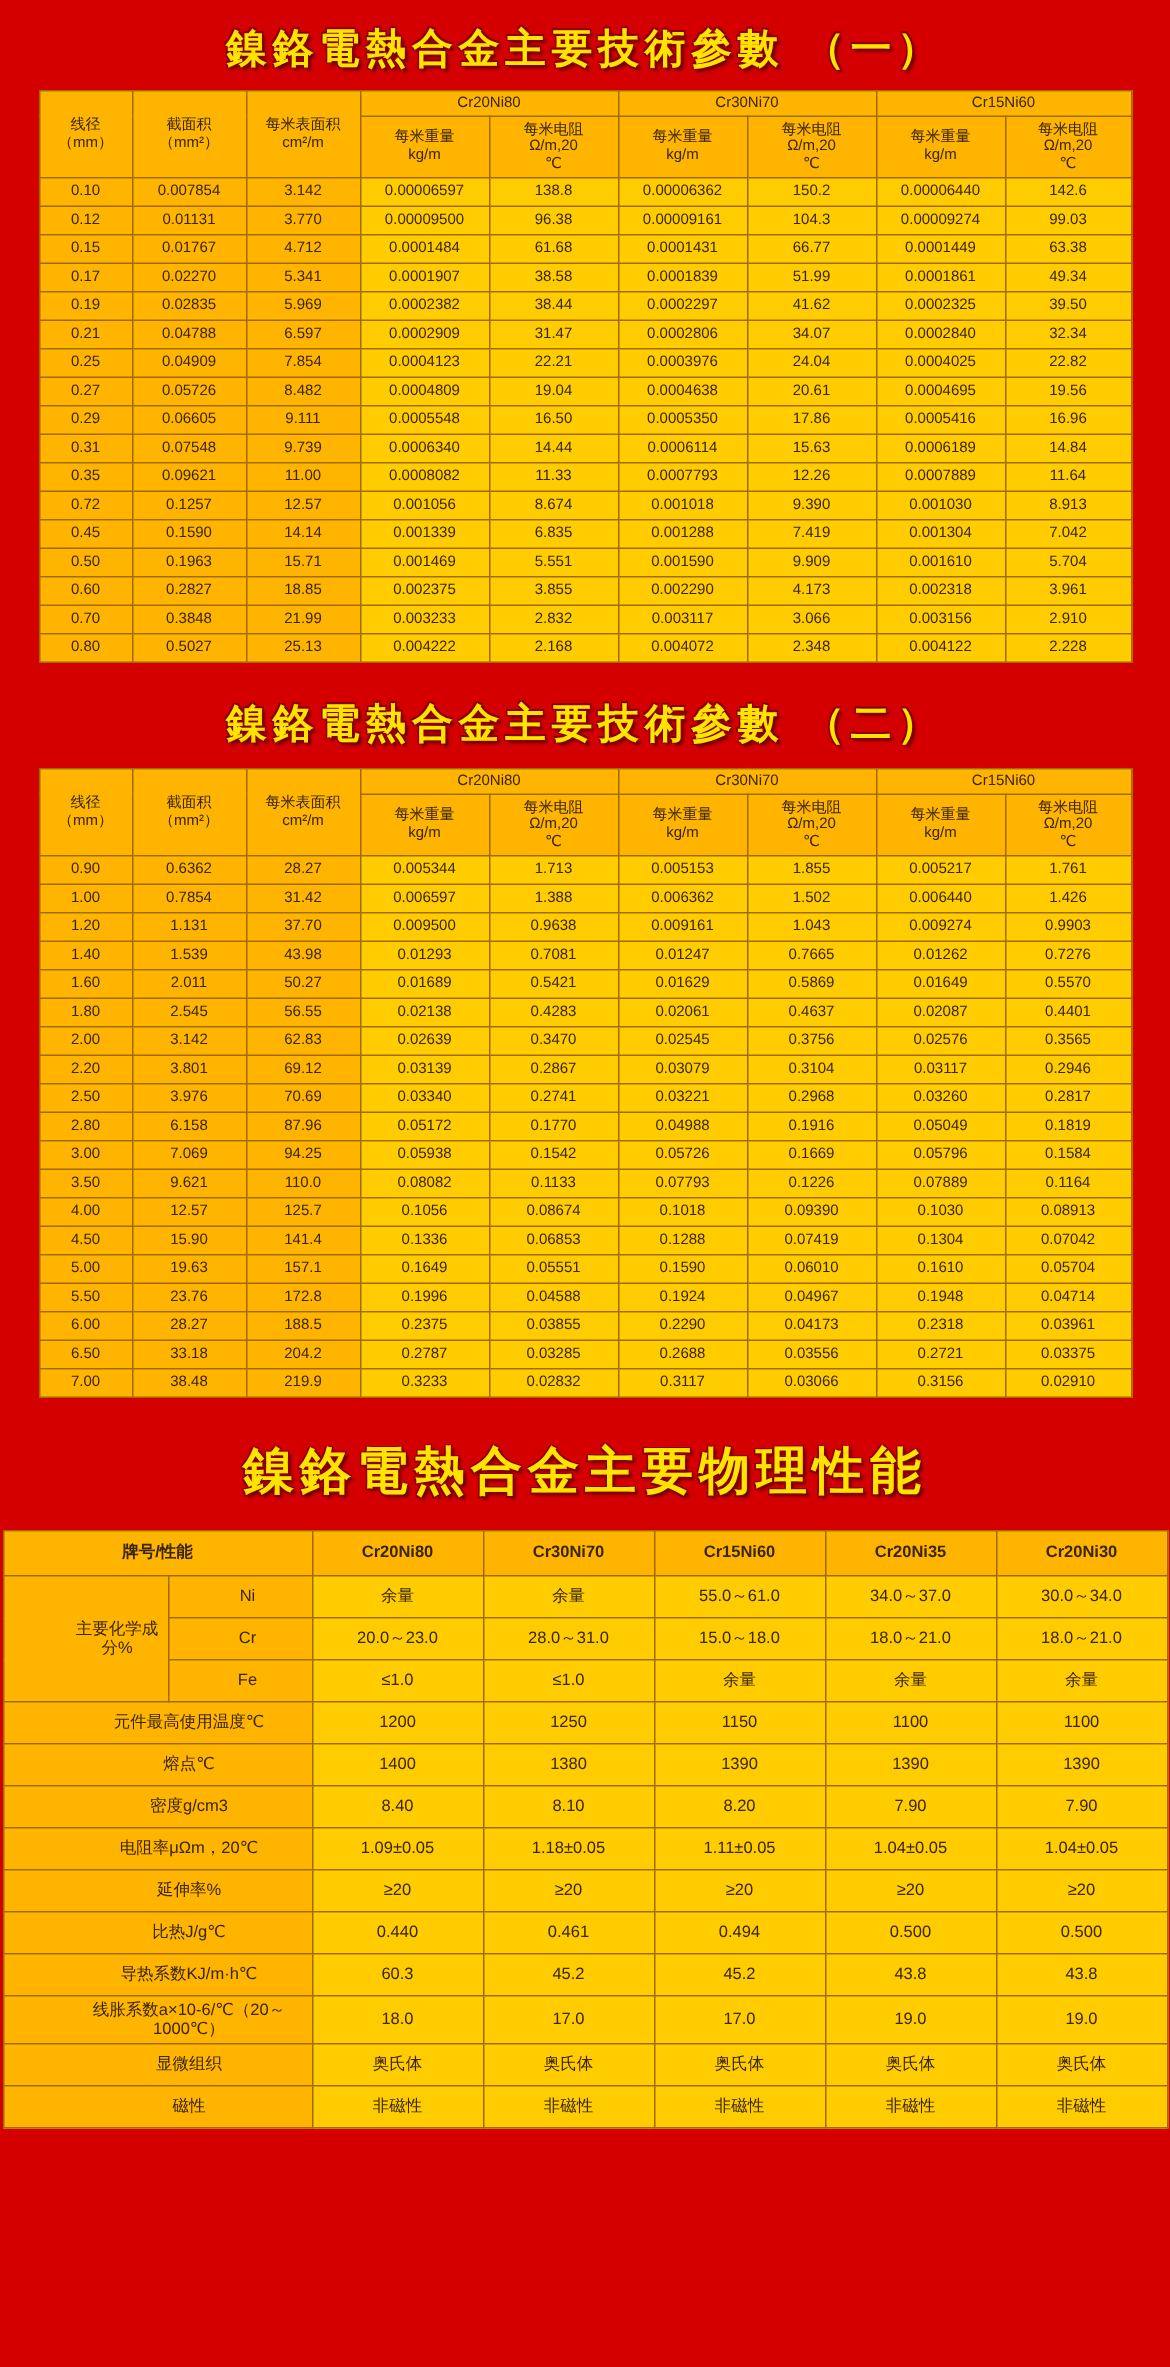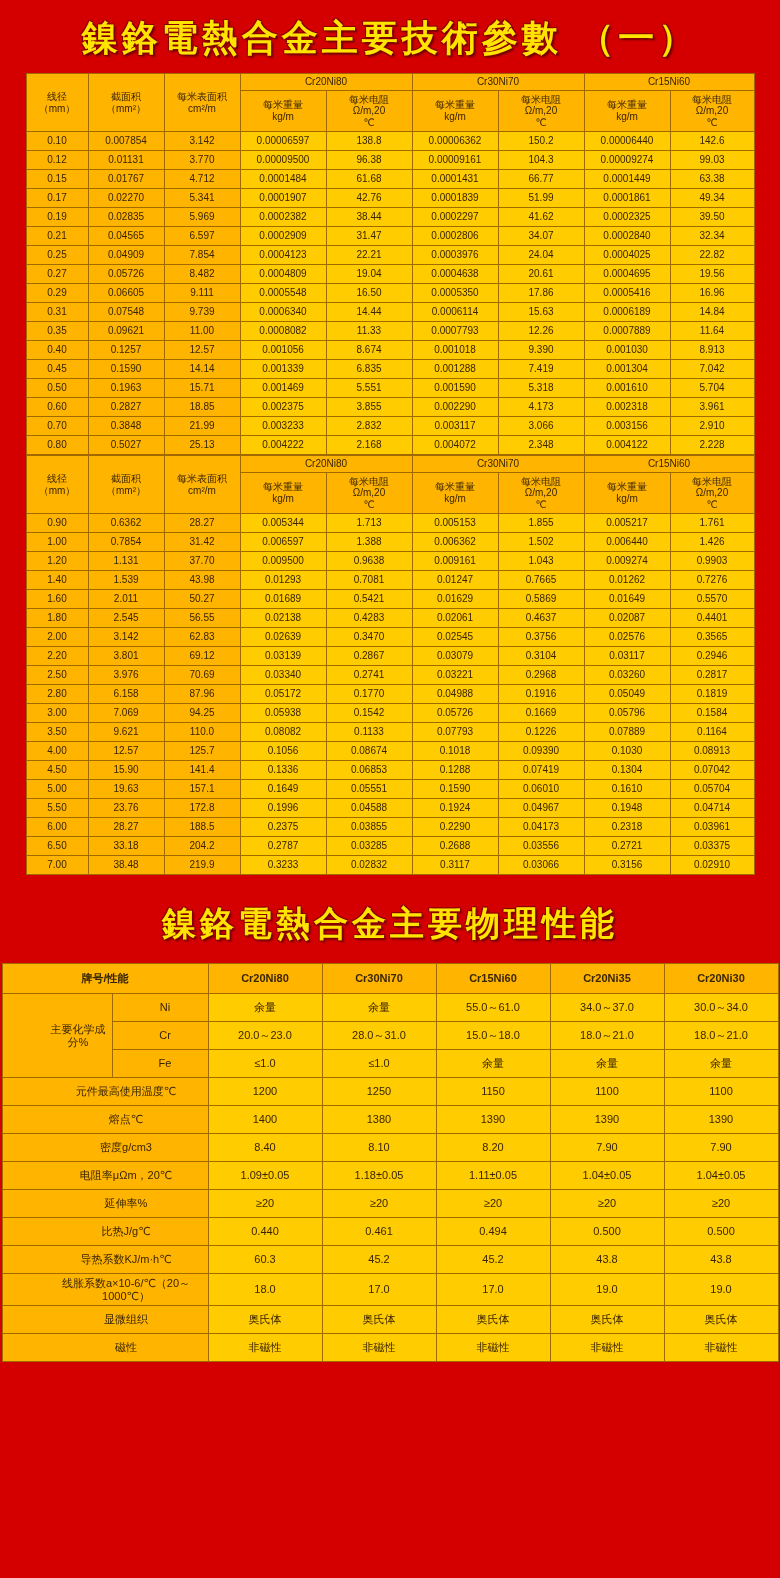--- a/index.html
+++ b/index.html
@@ -20,21 +20,21 @@
     font-family: "DejaVu Serif", "Liberation Serif", serif;
     font-weight: bold;
     color: #ffe400;
     letter-spacing: 4px;
     text-shadow:
       -1px -1px 0 #8a0000,
        1px -1px 0 #8a0000,
       -1px  1px 0 #8a0000,
        2px  2px 2px #6d0000;
   }
-  .title-1, .title-2 { font-size: 36px; }
+  .title-1, .title-2 { font-size: 27px; }
   .title-3 { font-size: 34px; }
 
   .t1 { padding: 14px 0 10px; }
   .t2 { padding: 22px 0 12px; }
   .t3 { padding: 26px 5px 16px; }
 
   table {
     border-collapse: collapse;
     background: #ffe400;
     margin: 0 auto;
@@ -147,40 +147,40 @@
           <td class="c1">0.0001431</td>
           <td class="c1">66.77</td>
           <td class="c1">0.0001449</td>
           <td class="c1">63.38</td>
         </tr>
         <tr>
           <td class="c0">0.17</td>
           <td class="c0">0.02270</td>
           <td class="c0">5.341</td>
           <td class="c1">0.0001907</td>
-          <td class="c1">42.76</td>
+          <td class="c1">38.58</td>
           <td class="c1">0.0001839</td>
           <td class="c1">51.99</td>
           <td class="c1">0.0001861</td>
           <td class="c1">49.34</td>
         </tr>
         <tr>
           <td class="c0">0.19</td>
           <td class="c0">0.02835</td>
           <td class="c0">5.969</td>
           <td class="c1">0.0002382</td>
           <td class="c1">38.44</td>
           <td class="c1">0.0002297</td>
           <td class="c1">41.62</td>
           <td class="c1">0.0002325</td>
           <td class="c1">39.50</td>
         </tr>
         <tr>
           <td class="c0">0.21</td>
-          <td class="c0">0.04565</td>
+          <td class="c0">0.04788</td>
           <td class="c0">6.597</td>
           <td class="c1">0.0002909</td>
           <td class="c1">31.47</td>
           <td class="c1">0.0002806</td>
           <td class="c1">34.07</td>
           <td class="c1">0.0002840</td>
           <td class="c1">32.34</td>
         </tr>
         <tr>
           <td class="c0">0.25</td>
@@ -231,21 +231,21 @@
           <td class="c0">0.09621</td>
           <td class="c0">11.00</td>
           <td class="c1">0.0008082</td>
           <td class="c1">11.33</td>
           <td class="c1">0.0007793</td>
           <td class="c1">12.26</td>
           <td class="c1">0.0007889</td>
           <td class="c1">11.64</td>
         </tr>
         <tr>
-          <td class="c0">0.40</td>
+          <td class="c0">0.72</td>
           <td class="c0">0.1257</td>
           <td class="c0">12.57</td>
           <td class="c1">0.001056</td>
           <td class="c1">8.674</td>
           <td class="c1">0.001018</td>
           <td class="c1">9.390</td>
           <td class="c1">0.001030</td>
           <td class="c1">8.913</td>
         </tr>
         <tr>
@@ -259,21 +259,21 @@
           <td class="c1">0.001304</td>
           <td class="c1">7.042</td>
         </tr>
         <tr>
           <td class="c0">0.50</td>
           <td class="c0">0.1963</td>
           <td class="c0">15.71</td>
           <td class="c1">0.001469</td>
           <td class="c1">5.551</td>
           <td class="c1">0.001590</td>
-          <td class="c1">5.318</td>
+          <td class="c1">9.909</td>
           <td class="c1">0.001610</td>
           <td class="c1">5.704</td>
         </tr>
         <tr>
           <td class="c0">0.60</td>
           <td class="c0">0.2827</td>
           <td class="c0">18.85</td>
           <td class="c1">0.002375</td>
           <td class="c1">3.855</td>
           <td class="c1">0.002290</td>
@@ -301,20 +301,21 @@
           <td class="c1">0.004072</td>
           <td class="c1">2.348</td>
           <td class="c1">0.004122</td>
           <td class="c1">2.228</td>
         </tr>
       </tbody>
   </table>
 </div>
 
 <div class="wrap-2">
+  <div class="title title-2 t2">鎳鉻電熱合金主要技術參數 （二）</div>
   <table class="tbl-wire">
     <colgroup>
       <col style="width:62px">
         <col style="width:76px">
         <col style="width:76px">
       <col style="width:86px">
         <col style="width:86px">
       <col style="width:86px">
         <col style="width:86px">
       <col style="width:86px">

